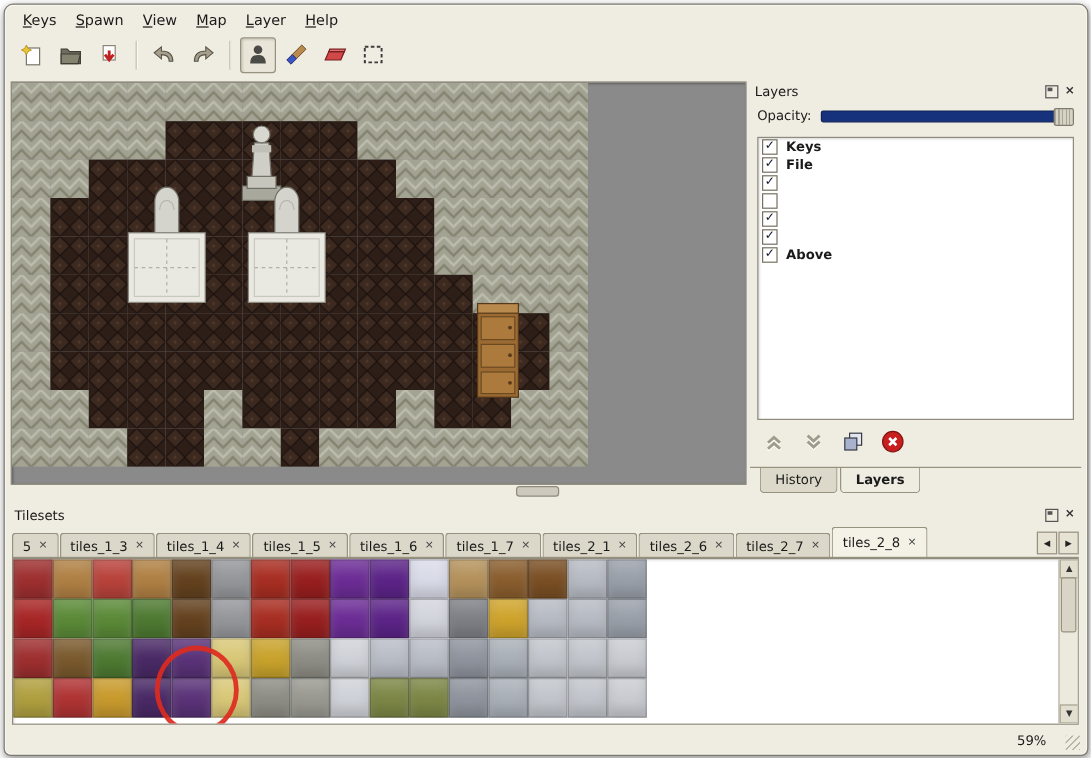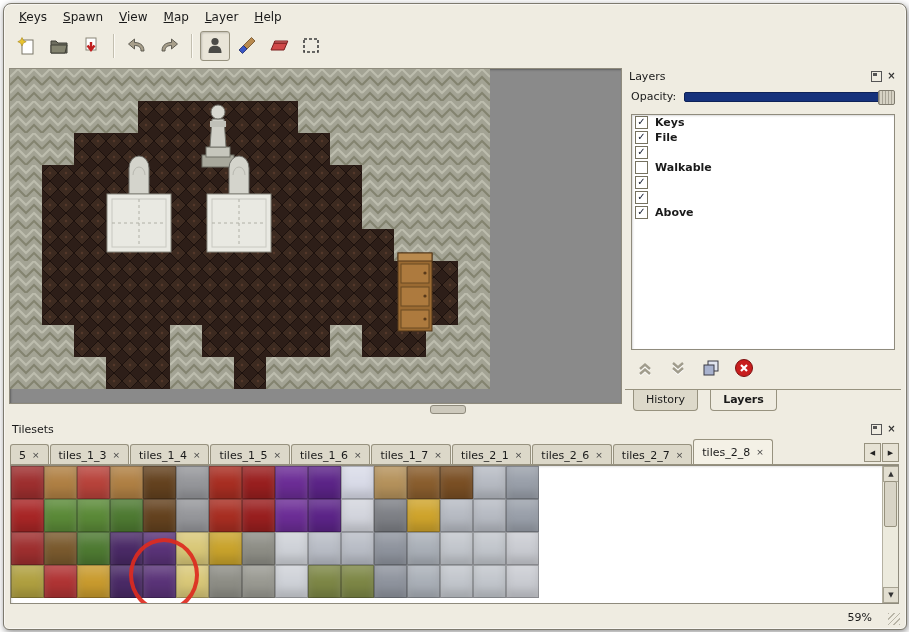--- a/index.html
+++ b/index.html
@@ -42,21 +42,21 @@
   .layers-list{position:absolute;top:46px;left:6px;right:6px;height:234px;background:#fff;
     border:1px solid #8f8b7d;box-shadow:inset 1px 1px 2px rgba(0,0,0,.15);overflow:hidden;}
   .layer-row{display:flex;align-items:center;height:15px;padding-left:3px;gap:4px;}
   .checkbox{flex:0 0 auto;width:11px;height:11px;background:#fff;border:1px solid #75715f;
     font-size:10px;line-height:10px;text-align:center;color:#10182c;}
   .layer-label{flex:1;margin-right:1px;padding:0 3px;height:14px;line-height:14px;font-weight:bold;}
   .layer-row.selected .layer-label{background:#1e3a8f;color:#fff;}
   .layers-actions{position:absolute;top:288px;left:8px;display:flex;gap:9px;align-items:center;}
   .action-btn{width:24px;height:24px;display:flex;align-items:center;justify-content:center;}
   .tabline{position:absolute;top:321px;left:0;right:0;height:1px;background:#97927f;}
-  .layers-tabs{position:absolute;top:322px;left:8px;display:flex;gap:12px;}
+  .layers-tabs{position:absolute;top:322px;left:8px;display:flex;gap:2px;}
   .btab{padding:3px 12px 4px;background:#ddd9ca;border:1px solid #97927f;border-top:none;
     border-radius:0 0 4px 4px;font-size:11px;}
   .btab.active{background:#efece1;font-weight:bold;}
   
   .tilesets-panel{position:absolute;left:4px;top:417px;width:893px;height:185px;}
   .tileset-tabbar{position:absolute;top:18px;left:2px;right:2px;height:26px;display:flex;align-items:flex-end;}
   .tabline2{position:absolute;top:43px;left:2px;right:2px;height:1px;background:#97927f;}
   .ttab{display:flex;align-items:center;gap:6px;padding:0 8px;height:20px;background:#dcd8c9;
     border:1px solid #97927f;border-bottom:none;border-radius:3px 3px 0 0;margin-right:1px;font-size:11px;}
   .ttab.active{height:25px;background:#f4f1e6;}
@@ -375,21 +375,20 @@
           </div>
           <div class="layer-row">
             <span class="checkbox">✓</span>
             <span class="layer-label">File</span>
           </div>
           <div class="layer-row">
             <span class="checkbox">✓</span>
           </div>
           <div class="layer-row">
             <span class="checkbox"></span>
-            <span class="layer-label">Walkable</span>
           </div>
           <div class="layer-row">
             <span class="checkbox">✓</span>
           </div>
           <div class="layer-row selected">
             <span class="checkbox">✓</span>
           </div>
           <div class="layer-row">
             <span class="checkbox">✓</span>
             <span class="layer-label">Above</span>

